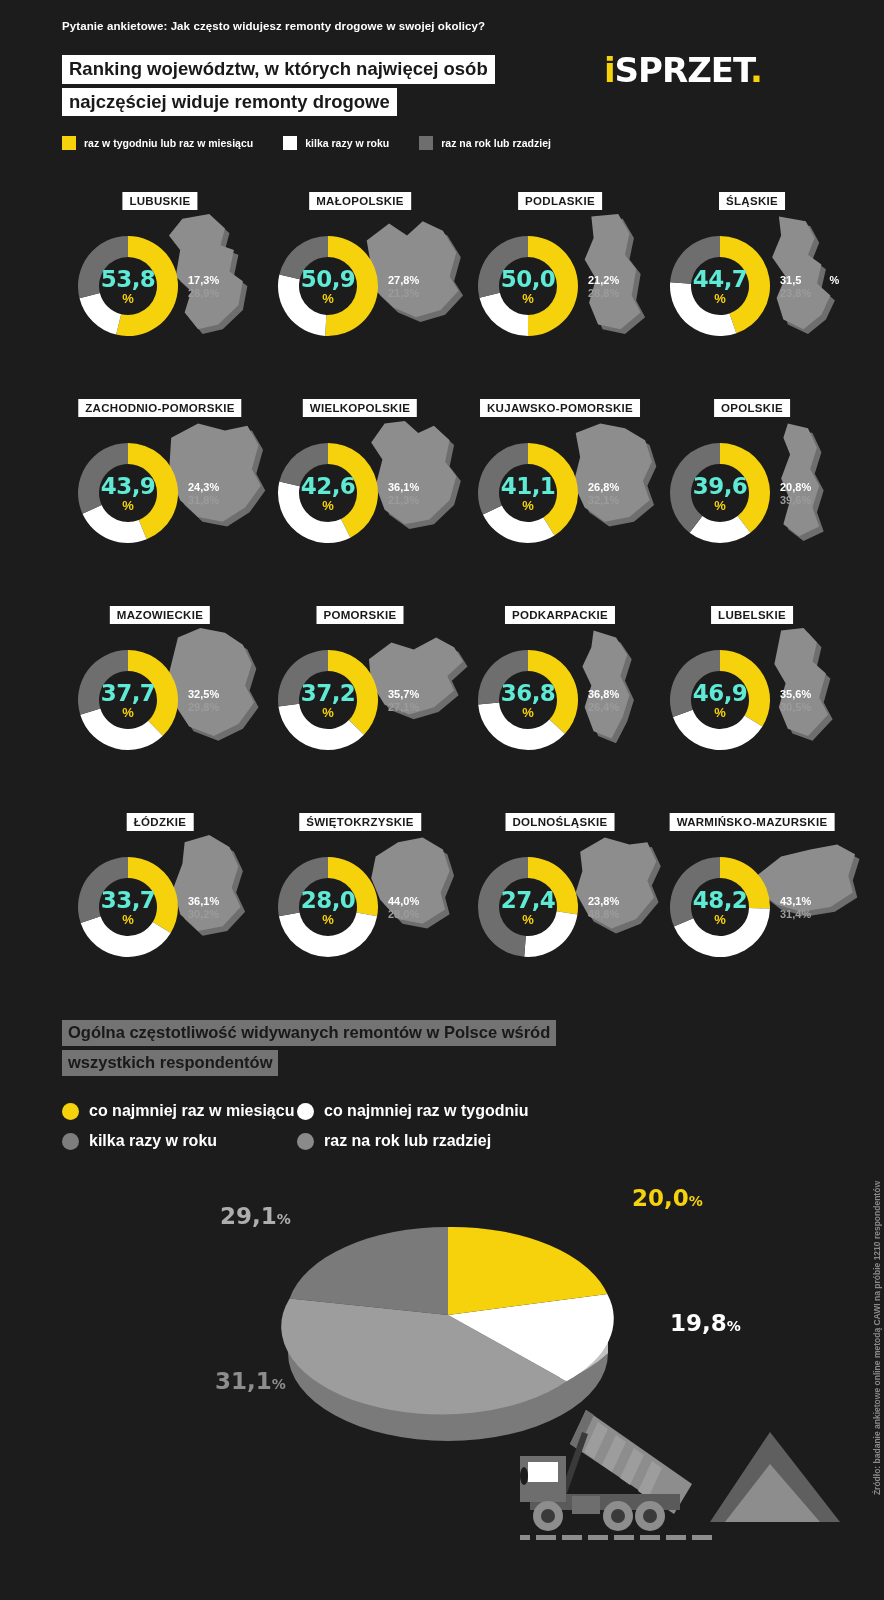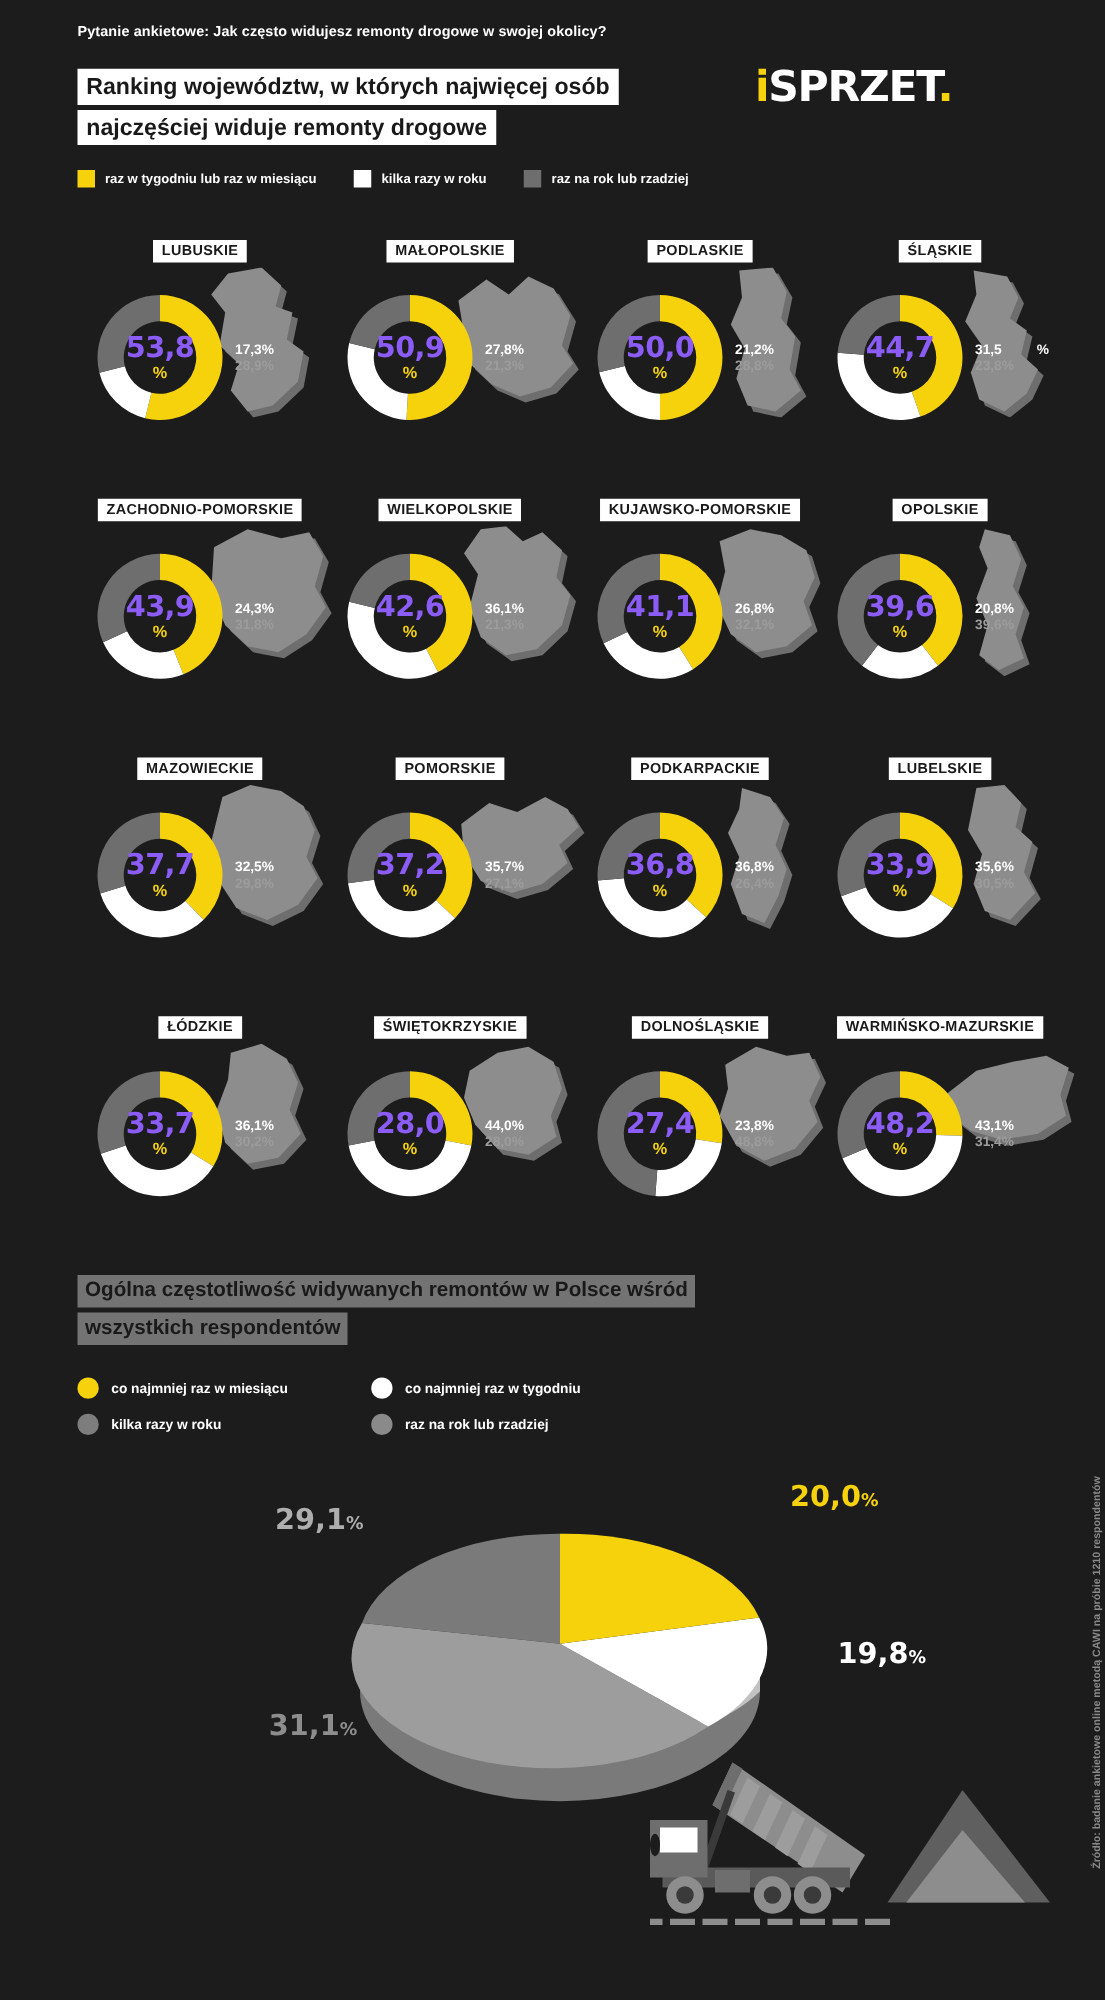--- a/index.html
+++ b/index.html
@@ -55,21 +55,21 @@
     position:absolute; opacity:1;
   }
 
   .donut-holder { position:absolute; left:14px; top:46px; width:116px; height:116px; }
   .donut { width:116px; height:116px; display:block; }
   .donut-center {
     position:absolute; left:50%; top:50%; transform:translate(-50%,-50%);
     text-align:center; line-height:1;
   }
   .donut-main {
-    font-size:23px; font-weight:bold; color:#8b5cf6;
+    font-size:23px; font-weight:bold; color:#5eead4;
     font-family:"DejaVu Sans", sans-serif; letter-spacing:-.5px;
   }
   .donut-pct { font-size:13px; font-weight:bold; color:#f5d20c; margin-top:1px; }
 
   .side-vals { position:absolute; left:132px; top:92px; line-height:1.18; }
   .side-white { font-size:11px; font-weight:bold; color:#ffffff; }
   .side-gray  { font-size:11px; font-weight:bold; color:#9c9c9c; }
   .side-split { display:flex; align-items:baseline; }
   .side-split .gap { display:inline-block; width:28px; }
 
@@ -78,21 +78,21 @@
   .sub-title-wrap { position:absolute; left:62px; top:0px; }
   .sub-line {
     display:inline-block; background:#737373; color:#191919;
     font-size:16.5px; font-weight:bold; line-height:1.4;
     padding:1px 6px 2px 6px; margin-bottom:4px; white-space:nowrap;
   }
   .legend-bot { position:absolute; left:62px; top:82px; width:470px; }
   .legend-bot .row2 { display:flex; margin-bottom:12px; }
   .legend-bot .item { display:flex; align-items:center; width:242px; }
   .legend-bot .dot { width:17px; height:17px; border-radius:50%; margin-right:10px; flex:0 0 auto; }
-  .legend-bot .lb { font-size:11px; font-weight:bold; color:#ffffff; white-space:nowrap; }
+  .legend-bot .lb { font-size:16px; font-weight:bold; color:#ffffff; white-space:nowrap; }
 
   
   .pie-area { position:absolute; left:0; top:1155px; width:748px; height:300px; }
   .pie-lab { position:absolute; font-weight:bold; font-family:"DejaVu Sans", sans-serif; }
   .pie-lab .big { font-size:23px; }
   .pie-lab .sm  { font-size:14px; }
   .lab-yellow { color:#f5d20c; }
   .lab-white  { color:#ffffff; }
   .lab-gray1  { color:#8d8d8d; }
   .lab-gray2  { color:#aeaeae; }
@@ -392,21 +392,21 @@
           <path d="M26,2 L46,0 L58,12 L54,28 L66,38 L60,58 L68,72 L50,90 L32,84 L24,66 L30,46 L20,30 Z" transform="translate(4,4)" fill="#6e6e6e"></path>
           <path d="M26,2 L46,0 L58,12 L54,28 L66,38 L60,58 L68,72 L50,90 L32,84 L24,66 L30,46 L20,30 Z" fill="#8d8d8d"></path>
         </svg>
         <div class="donut-holder">
           <svg class="donut" viewBox="0 0 116 116">
             <path d="M58,8 A50,50 0 0 1 100.38389680425416,84.5255592153367 L82.58266014646742,73.38482434489528 A29,29 0 0 0 58,29 Z" fill="#f5d20c"></path>
             <path d="M100.38389680425416,84.5255592153367 A50,50 0 0 1 10.955961552288727,74.93689601226457 L30.71445770032746,67.82339968711345 A29,29 0 0 0 82.58266014646742,73.38482434489528 Z" fill="#ffffff"></path>
             <path d="M10.955961552288727,74.93689601226457 A50,50 0 0 1 57.99999999999999,8 L57.99999999999999,29 A29,29 0 0 0 30.71445770032746,67.82339968711345 Z" fill="#6e6e6e"></path>
           </svg>
           <div class="donut-center">
-            <div class="donut-main">33,9</div>
+            <div class="donut-main">46,9</div>
             <div class="donut-pct">%</div>
           </div>
         </div>
         <div class="side-vals">
           <div class="side-white">35,6%</div>
          <div class="side-gray">30,5%</div>
         </div>
       </div>
     </div>
     <div class="grid-row">

